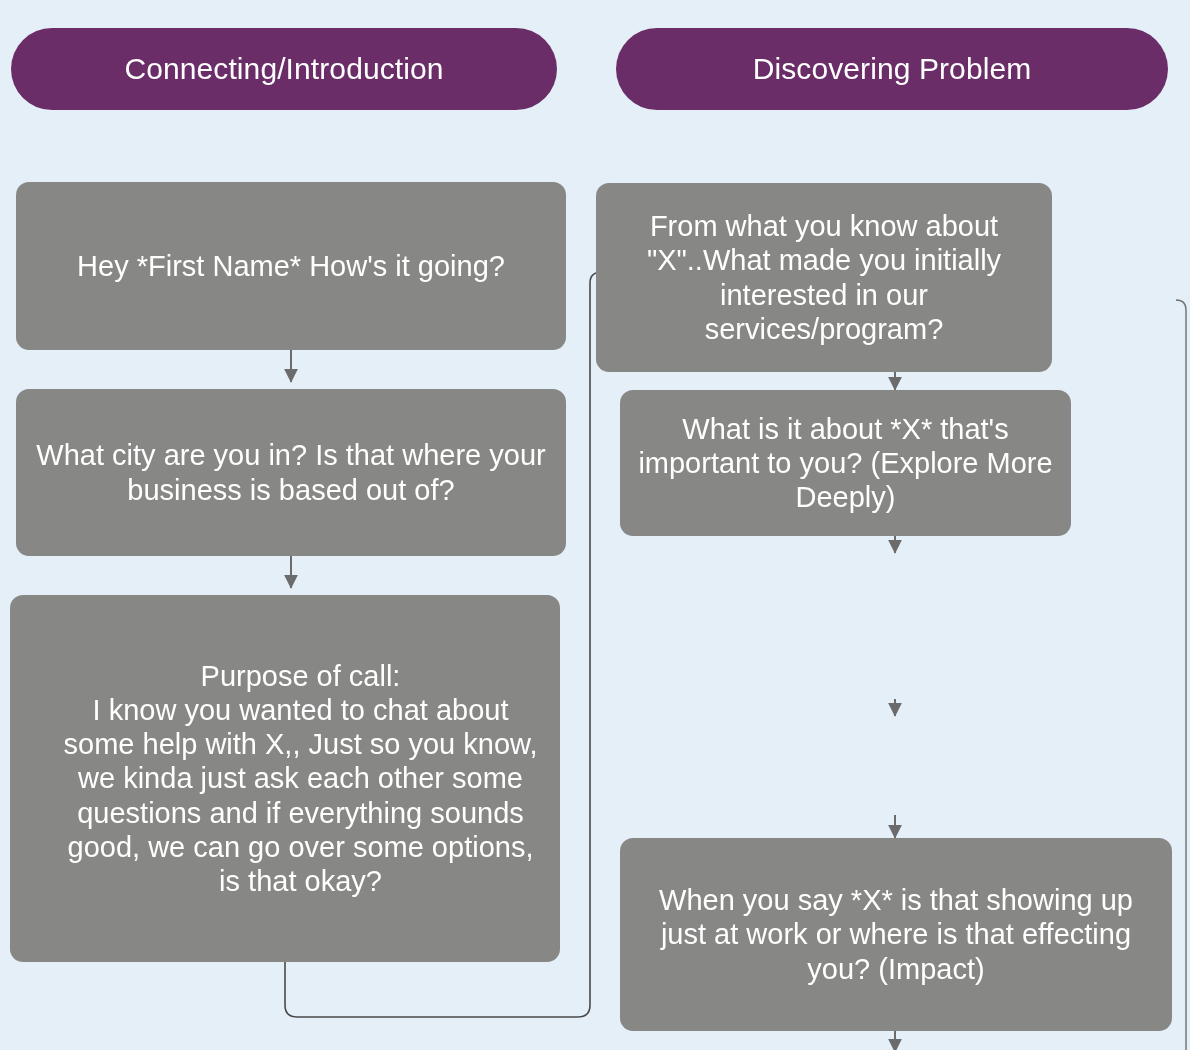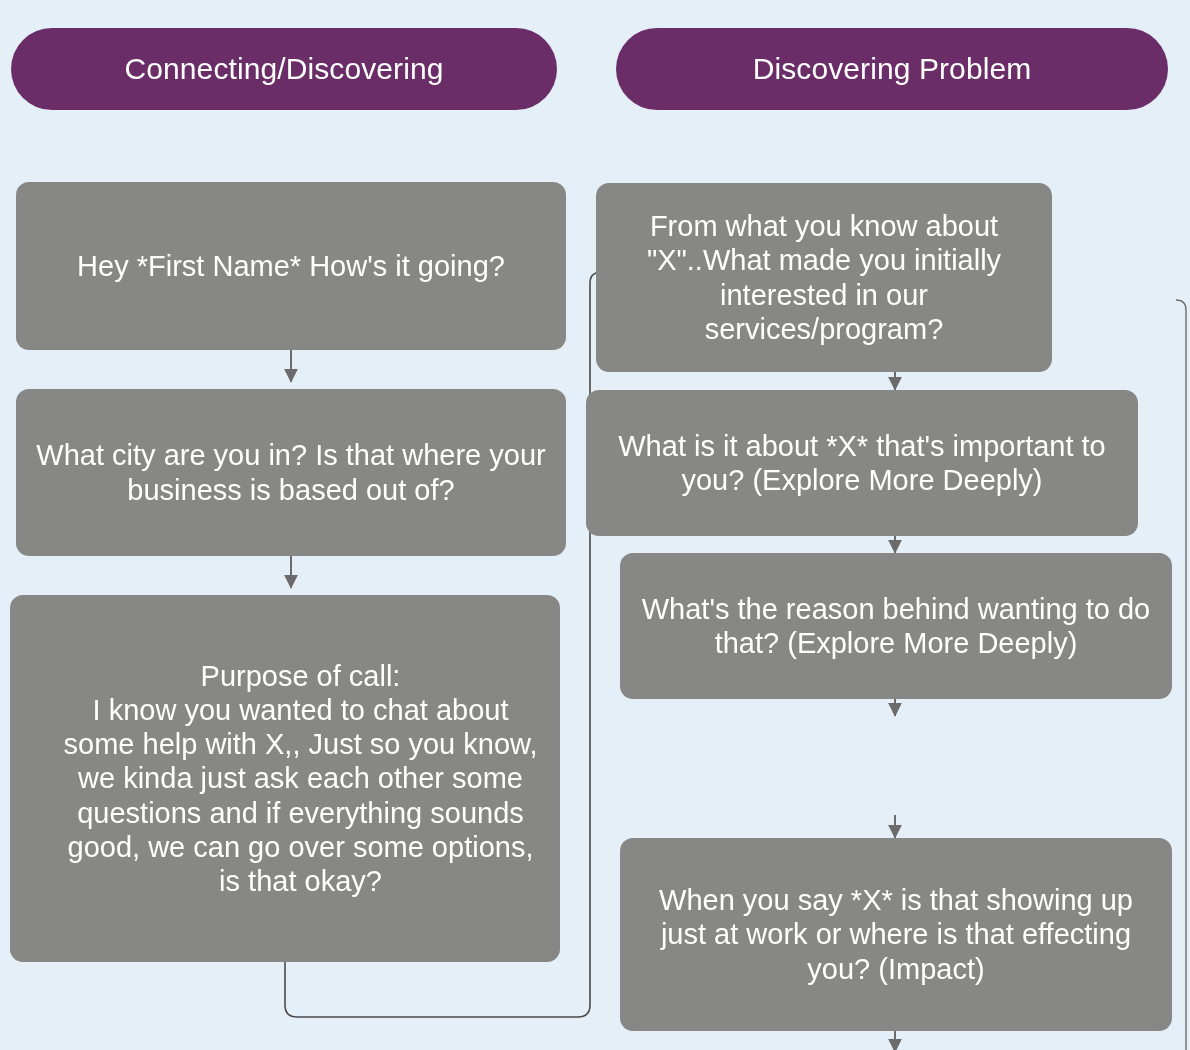--- a/index.html
+++ b/index.html
@@ -105,21 +105,21 @@
       <path d="M 895 1031 L 895 1052" stroke="#6b6b6b" stroke-width="2" fill="none" marker-end="url(#arrow)"></path>
     </g>
 
     <g>
       <path d="M 1186 310 L 1186 1050" stroke="#6f6f6f" stroke-width="1.4" fill="none"></path>
       <path d="M 1186 310 Q 1186 300 1176 300" stroke="#6f6f6f" stroke-width="1.4" fill="none"></path>
     </g>
   </svg>
 
   <div class="node pill" style="left:11px; top:28px; width:546px; height:82px;">
-    <span class="txt">Connecting/Discovering</span>
+    <span class="txt">Connecting/Introduction</span>
   </div>
 
   <div class="node pill" style="left:616px; top:28px; width:552px; height:82px;text-align:center;">
     <span class="txt">Discovering Problem</span>
   </div>
 
   <div class="node box" style="left:16px; top:182px; width:550px; height:168px;">
     <span class="txt">Hey *First Name* How's it going?</span>
   </div>
 
@@ -129,26 +129,23 @@
 
   <div class="node box" style="left:10px; top:595px; width:550px; height:367px;padding-left:45px;">
     <span class="txt">Purpose of call:
 I know you wanted to chat about some help with X,, Just so you know, we kinda just ask each other some questions and if everything sounds good, we can go over some options, is that okay?</span>
   </div>
 
   <div class="node box" style="left:596px; top:183px; width:456px; height:189px;">
     <span class="txt">From what you know about "X"..What made you initially interested in our services/program?</span>
   </div>
 
-  <div class="node box" style="left:586px; top:390px; width:552px; height:146px;text-align:center;">
+  <div class="node box" style="left:620px; top:390px; width:451px; height:146px;text-align:center;">
     <span class="txt">What is it about *X* that's important to you? (Explore More Deeply)</span>
   </div>
 
-  <div class="node box" style="left:620px; top:553px; width:552px; height:146px;">
-    <span class="txt">What's the reason behind wanting to do that? (Explore More Deeply)</span>
-  </div>
 
 
   <div class="node box" style="left:620px; top:838px; width:552px; height:193px;">
     <span class="txt">When you say *X* is that showing up just at work or where is that effecting you? (Impact)</span>
   </div>
 
 </div>
 
 </body></html>

